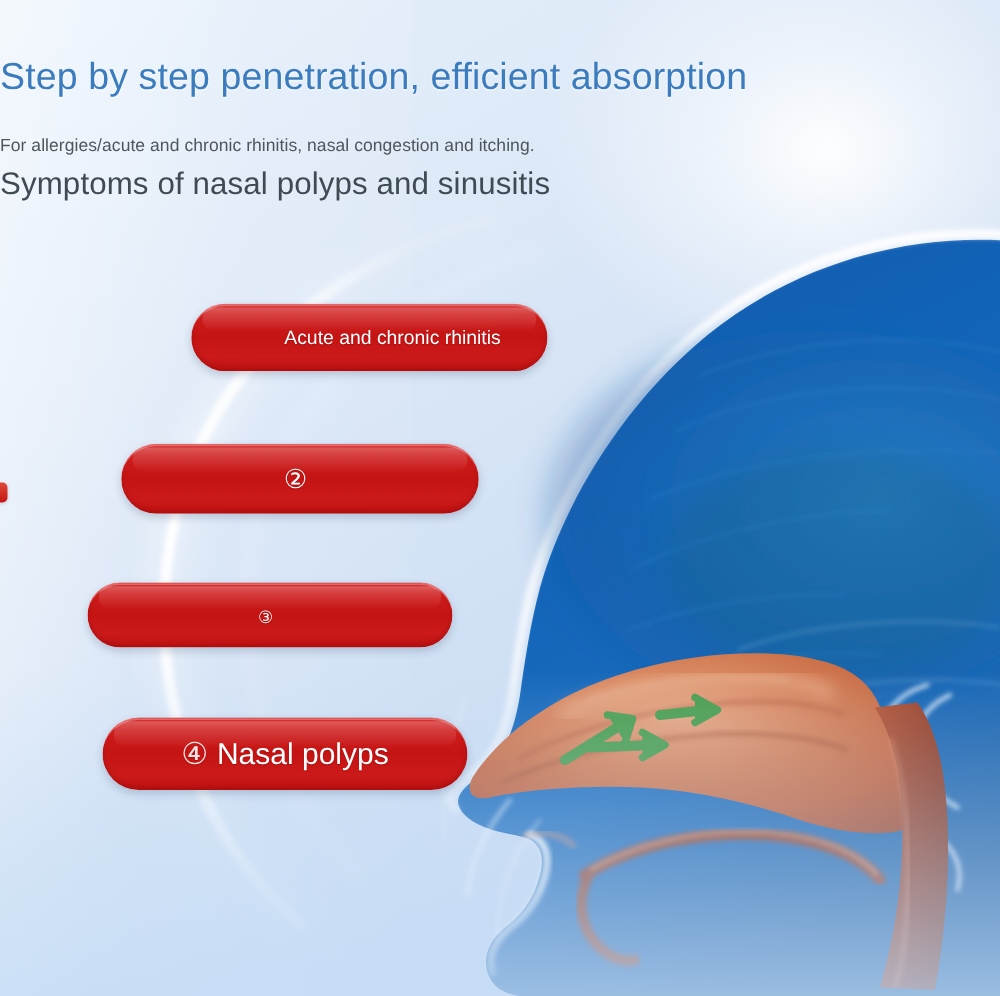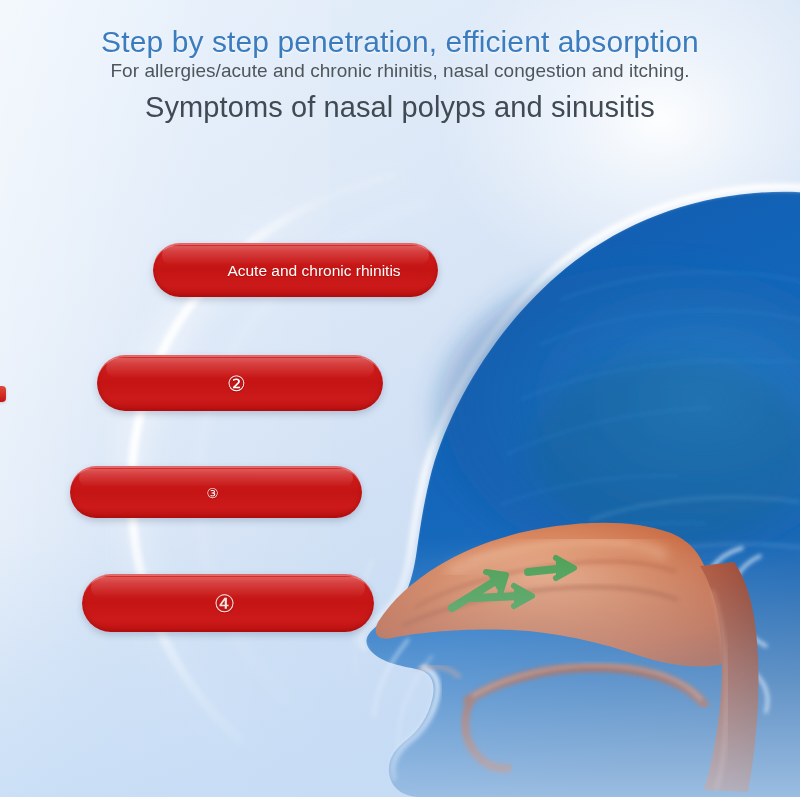--- a/index.html
+++ b/index.html
@@ -32,40 +32,41 @@
     background:linear-gradient(to top, rgba(198,221,246,0.75) 0%, rgba(198,221,246,0) 100%);
     pointer-events:none;
   }
 
   
   .arc-wrap { position:absolute; inset:0; pointer-events:none; }
 
   
   .head-block {
     position:absolute; left:0; top:0; width:800px;
-    text-align:center;
-    padding-top:24px;
+    text-align:left;
+    padding-top:44px;
   }
   .title-main {
     font-size:30px;
     font-weight:400;
     color:#3b7cbe;
     letter-spacing:0.1px;
     line-height:1.2;
     text-shadow:0 1px 2px rgba(255,255,255,0.9);
   }
   .subtitle {
-    font-size:19px;
+    margin-top:28px;
+    font-size:14px;
     font-weight:400;
     color:#4e565c;
     letter-spacing:0.05px;
   }
   .title-sub2 {
     margin-top:9px;
-    font-size:29px;
+    font-size:25px;
     font-weight:400;
     color:#3f4a53;
     letter-spacing:0.1px;
   }
 
   
   .pill {
     position:absolute;
     display:flex;
     align-items:center;
@@ -316,15 +317,16 @@
   <div class="pill" id="pill-2">
     <span class="num">②</span>
   </div>
 
   <div class="pill" id="pill-3">
     <span class="num">③</span>
   </div>
 
   <div class="pill" id="pill-4">
     <span class="num">④</span>
+    <span class="txt">Nasal polyps</span>
   </div>
 
 </div>
 
 </body></html>

